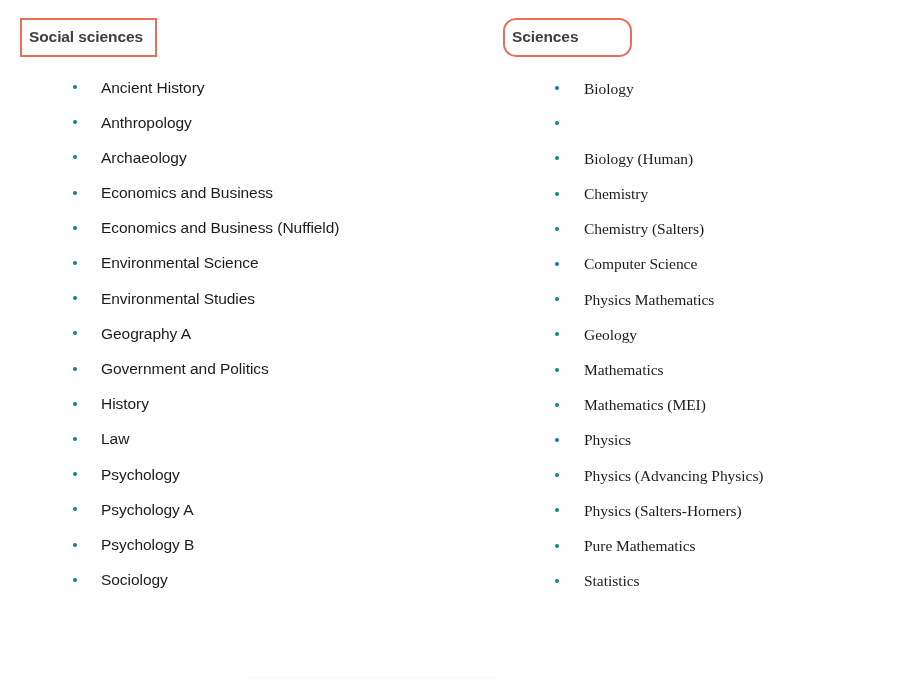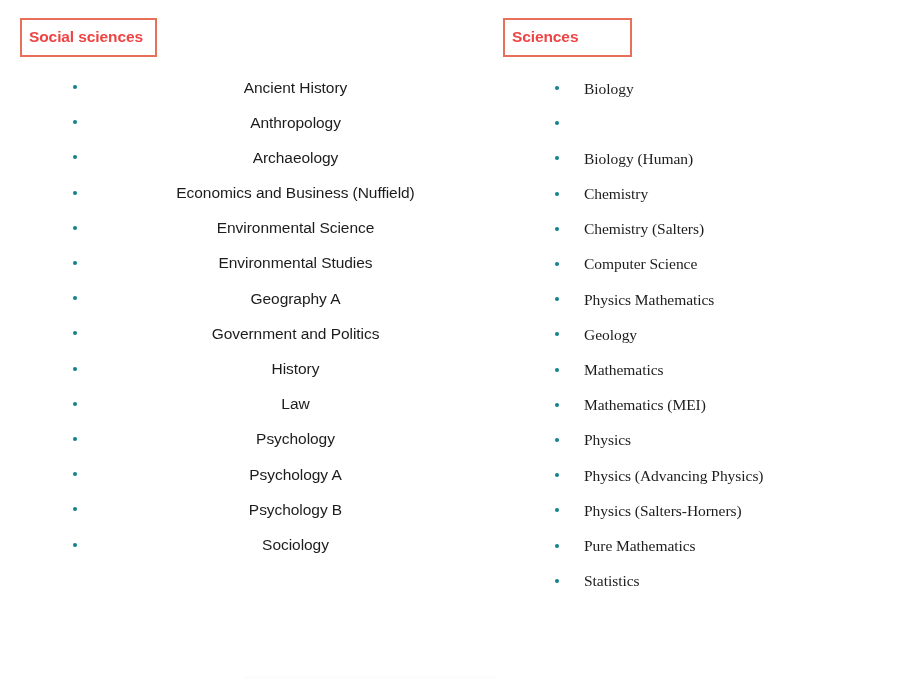--- a/index.html
+++ b/index.html
@@ -41,48 +41,48 @@
   .column.left  { left: 20px;  width: 470px; }
   .column.right { left: 503px; width: 400px; }
 
   .section-heading {
     display: inline-block;
     box-sizing: border-box;
     border: 2px solid #e8705a;
     background: #ffffff;
     font-size: 15.5px;
     font-weight: bold;
-    color: #ef4444;
+    color: #404040;
     letter-spacing: -0.1px;
     line-height: 1;
     padding: 9px 10px 10px 7px;
     margin-top: 18px;
     white-space: nowrap;
   }
   .column.left  .section-heading { min-width: 137px; }
-  .column.right .section-heading { min-width: 129px; }
+  .column.right .section-heading { min-width: 129px; border-radius: 13px; }
 
   .subject-list {
     list-style: none;
     margin: 0;
     padding: 0;
   }
   .column.left  .subject-list { margin-top: 13px; }
   .column.right .subject-list { margin-top: 14px; font-family: Liberation Serif, serif; }
 
   .subject-item {
     position: relative;
     height: 35.2px;
     line-height: 35.2px;
     font-size: 15.5px;
     color: #1c1c1c;
     letter-spacing: -0.05px;
     white-space: nowrap;
   }
-  .column.left  .subject-item { padding-left: 81px; text-align: center; }
+  .column.left  .subject-item { padding-left: 81px; }
   .column.right .subject-item { padding-left: 81px; }
 
   .bullet {
     position: absolute;
     left: 53px;
     top: 50%;
     margin-top: -2px;
     width: 4px;
     height: 4px;
     border-radius: 50%;
@@ -109,20 +109,24 @@
       <li class="subject-item">
         <span class="bullet"></span>
         <span class="subject-label">Anthropology</span>
       </li>
       <li class="subject-item">
         <span class="bullet"></span>
         <span class="subject-label">Archaeology</span>
       </li>
       <li class="subject-item">
         <span class="bullet"></span>
+        <span class="subject-label">Economics and Business</span>
+      </li>
+      <li class="subject-item">
+        <span class="bullet"></span>
         <span class="subject-label">Economics and Business (Nuffield)</span>
       </li>
       <li class="subject-item">
         <span class="bullet"></span>
         <span class="subject-label">Environmental Science</span>
       </li>
       <li class="subject-item">
         <span class="bullet"></span>
         <span class="subject-label">Environmental Studies</span>
       </li>

